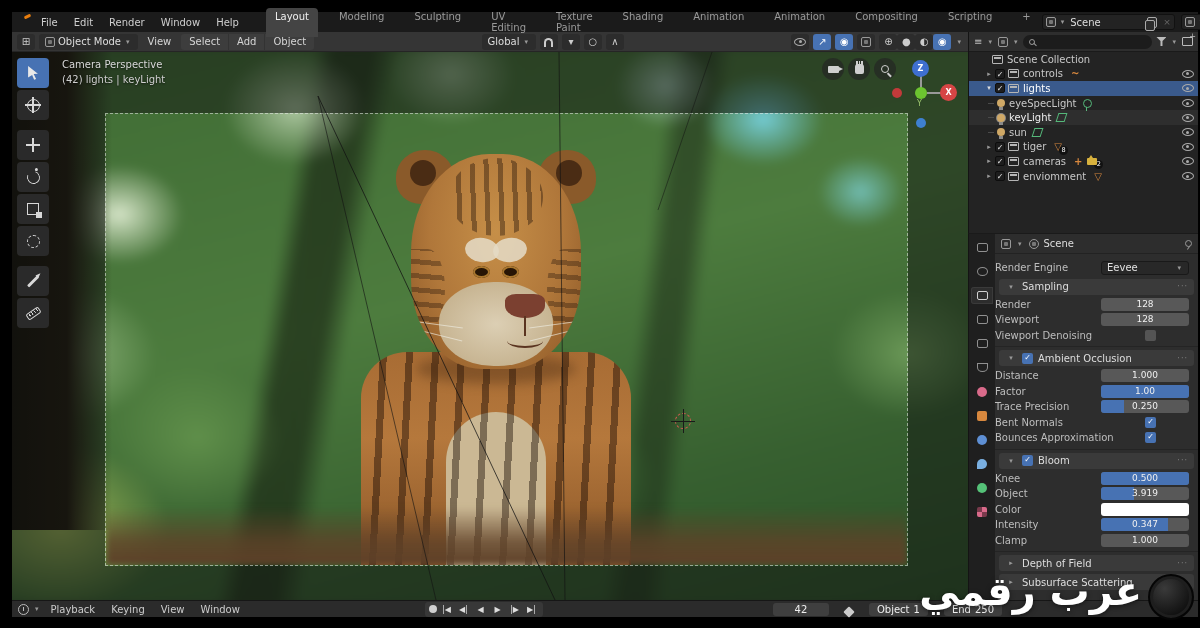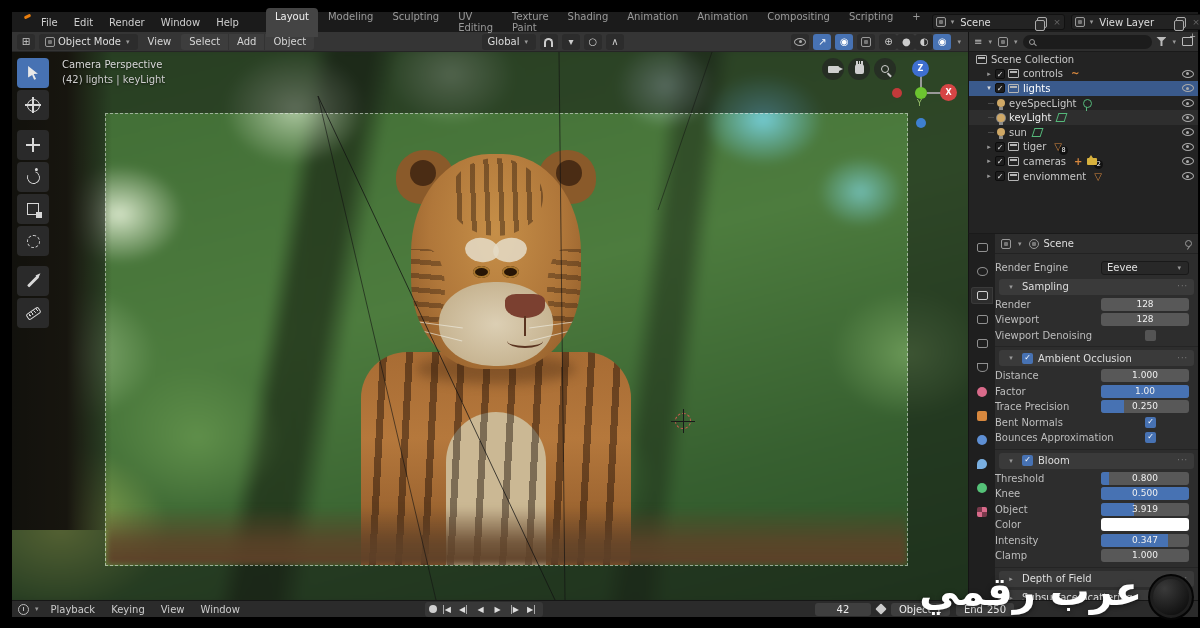--- a/index.html
+++ b/index.html
@@ -4,21 +4,21 @@
 <style>
   *{margin:0;padding:0;box-sizing:border-box}
   html,body{width:1200px;height:628px;background:#000;overflow:hidden}
   body{font-family:"DejaVu Sans",sans-serif;font-size:10px;color:#c8c8c8;position:relative}
 
   
   .topbar{position:absolute;left:12px;top:12px;width:1186px;height:20px;background:#1b1b1b;display:flex;align-items:center;gap:2px;padding:0 6px;z-index:20}
   .blogo{width:13px;height:13px;border-radius:50%;background:radial-gradient(circle at 42% 42%,#fff 0 2px,#2a6fae 2px 5px,#e87d0d 5px);margin:0 4px 0 10px;position:relative}
   .blogo::before{content:"";position:absolute;left:-4px;top:-1px;width:7px;height:3px;background:#e87d0d;border-radius:2px;transform:rotate(-25deg)}
   .menu{padding:2px 7px;color:#cfcfcf;border-radius:3px;cursor:default}
-  .tabs{display:flex;margin-left:18px;gap:1px}
+  .tabs{display:flex;margin-left:18px;gap:12px}
   .tab{padding:3px 9px 4px;color:#9a9a9a;border-radius:4px 4px 0 0}
   .tab.active{background:#444;color:#efefef}
   .tb-right{margin-left:auto;display:flex;align-items:center;gap:6px}
   .selwrap{display:flex;align-items:center;background:#232323;border:1px solid #111;border-radius:3px;height:16px}
   .selwrap .ic{margin:0 3px}
   .selwrap .txt{min-width:78px;color:#ddd;padding:0 4px}
   .mini-sq{width:10px;height:10px;border:1px solid #999;border-radius:2px;position:relative;background:#2e2e2e}
   .mini-sq::after{content:"";position:absolute;left:2px;top:2px;right:2px;bottom:2px;background:#777;border-radius:1px}
   .copy-ic{width:10px;height:11px;border:1px solid #aaa;border-radius:2px;position:relative;background:#2c2c2c}
   .copy-ic::before{content:"";position:absolute;left:-3px;top:2px;width:8px;height:9px;border:1px solid #aaa;border-radius:2px;background:#2c2c2c}
@@ -190,21 +190,21 @@
   .psep{height:1px;background:#242424;margin:3px 0}
 
   
   .timeline{position:absolute;left:12px;top:600px;width:1186px;height:17px;background:#2b2b2b;border-top:1px solid #161616;display:flex;align-items:center;gap:4px;padding:0 6px;z-index:18}
   .clock{width:11px;height:11px;border:1.3px solid #bbb;border-radius:50%;position:relative}
   .clock::after{content:"";position:absolute;left:4px;top:2px;width:1.3px;height:4px;background:#bbb}
   .tl-menu{padding:0 6px;color:#ccc}
   .playgrp{position:absolute;left:413px;display:flex;gap:2px;background:#383838;border-radius:3px;padding:1px 4px;align-items:center}
   .pbtn{min-width:15px;text-align:center;color:#ddd;font-size:8px;line-height:13px}
   .rec{width:8px;height:8px;border-radius:50%;background:#cfcfcf}
-  .tl-right{position:absolute;right:184px;display:flex;gap:6px;align-items:center}
+  .tl-right{position:absolute;right:196px;display:flex;gap:16px;align-items:flex-end}
   .tl-field{background:#3f3f3f;border-radius:3px;height:13px;display:flex;align-items:center;justify-content:center;color:#eee;padding:0 8px;gap:4px}
   .keyic{width:8px;height:8px;background:#ccc;transform:rotate(45deg);border-radius:1px}
 
   
   .watermark{position:absolute;right:58px;top:568px;z-index:60;direction:rtl;font-size:40px;font-weight:bold;color:#fff;text-shadow:0 1px 5px rgba(0,0,0,.55);letter-spacing:0}
   .wlogo{position:absolute;right:6px;top:574px;width:46px;height:46px;border-radius:50%;z-index:60;background:radial-gradient(circle at 35% 30%,#3a3a3a,#111 70%);border:2px solid #050505;box-shadow:inset 0 0 0 3px #1e1e1e}
 </style>
 </head>
 <body>
 
@@ -392,21 +392,21 @@
     <span class="chev">▾</span>
     <div class="srch">
       <span class="mag"></span>
       <input value="" style="">
     </div>
     <span class="funnel"></span>
     <span class="chev">▾</span>
     <span class="newcol"></span>
   </div>
 
-  <div class="orow" style="padding-left:4px">
+  <div class="orow" style="padding-left:20px">
     <span class="colbox"></span>
     <span class="lbl">Scene Collection</span>
   </div>
 
   <div class="orow" style="padding-left:14px">
     <span class="tri">▸</span>
     <span class="ocb">✓</span>
     <span class="colbox"></span>
     <span class="lbl">controls</span>
     <span class="o-or" style="margin-left:8px;font-weight:bold">~</span>
@@ -590,27 +590,20 @@
       <span class="plabel wide">Bounces Approximation</span>
       <span class="pcb on">✓</span>
     </div>
 
     <div class="psep"></div>
     <div class="phead">
       <span class="tri">▾</span>
       <span class="pcb on">✓</span>
       <span>Bloom</span>
       <span class="dots">···</span>
-    </div>
-    <div class="prow">
-      <span class="plabel">Threshold</span>
-      <div class="pfield">
-          <div class="fill" style="width:9%"></div>
-          <span class="val">0.800</span>
-        </div>
     </div>
     <div class="prow">
       <span class="plabel">Knee</span>
       <div class="pfield">
           <div class="fill" style="width:100%"></div>
           <span class="val">0.500</span>
         </div>
     </div>
     <div class="prow">
       <span class="plabel">Object</span>

